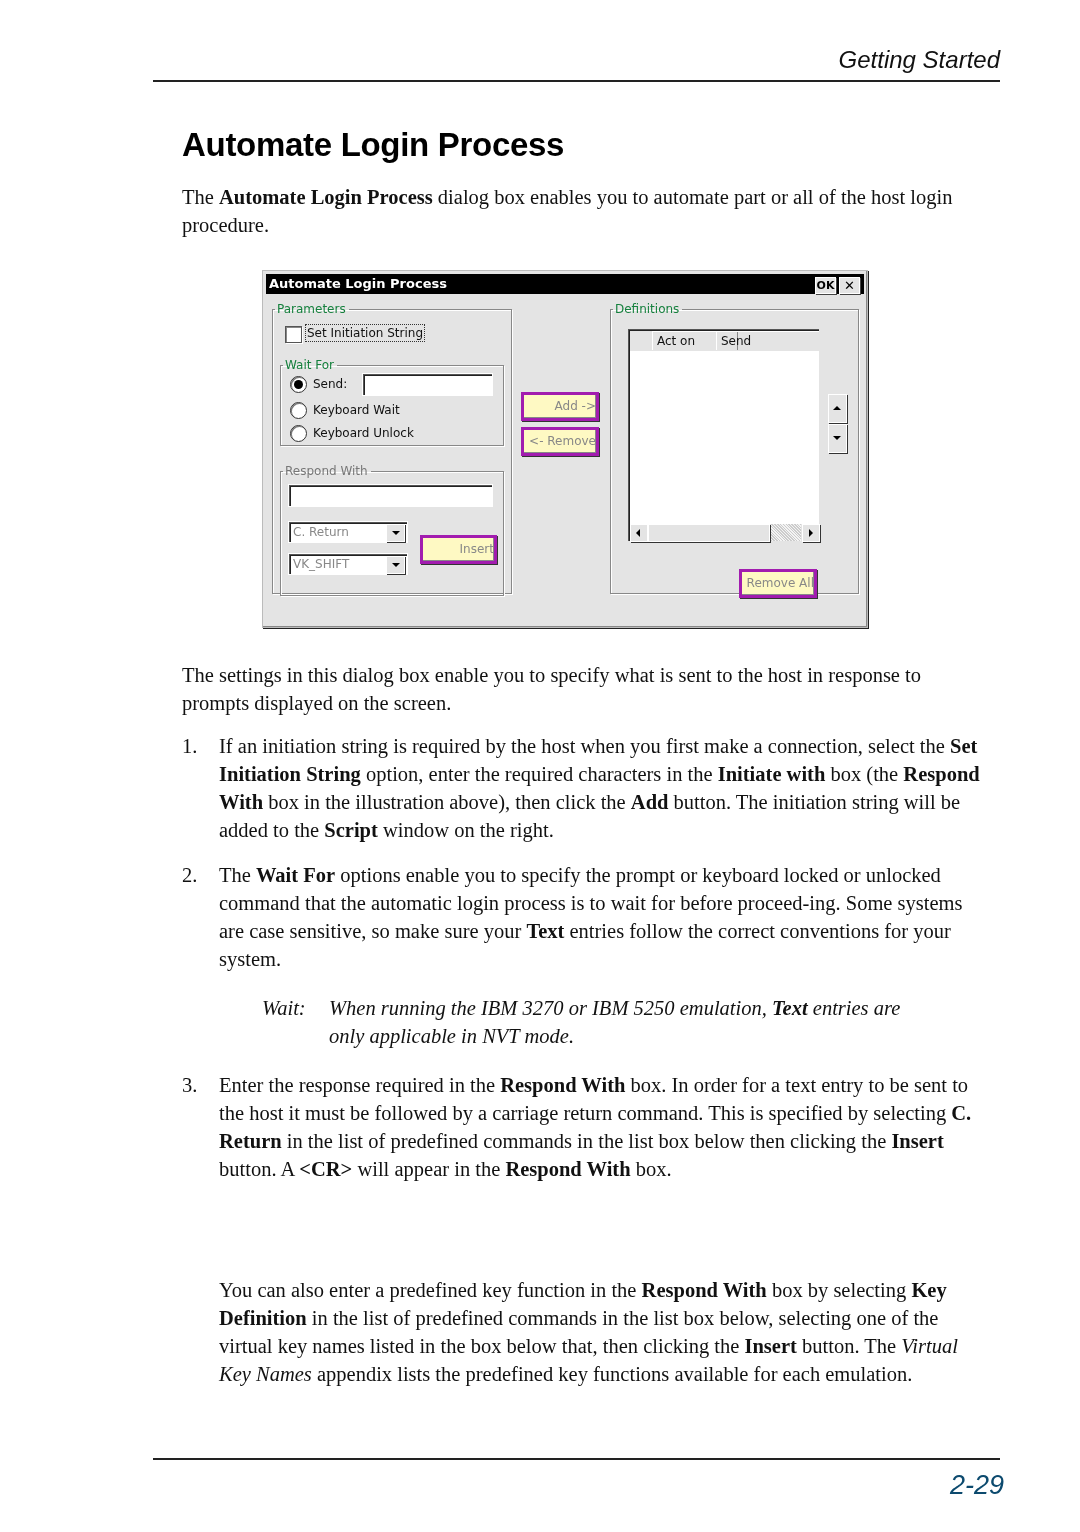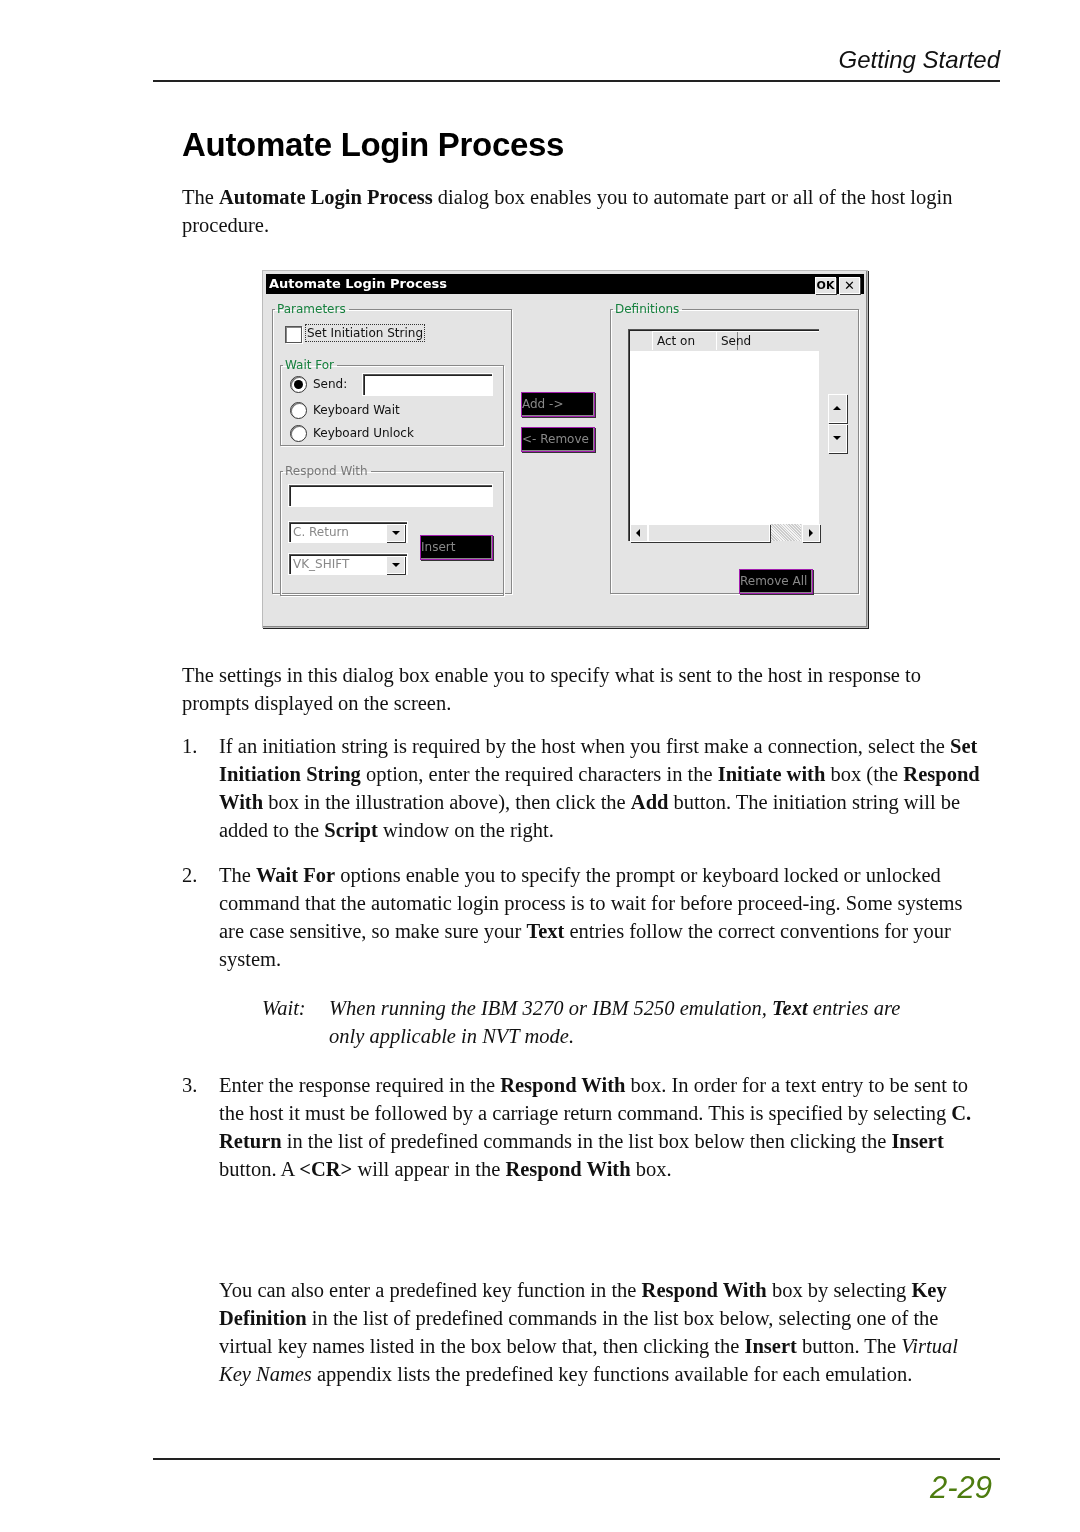--- a/index.html
+++ b/index.html
@@ -5,22 +5,22 @@
   html, body { margin:0; padding:0; background:#ffffff; }
   body { width:1080px; height:1532px; position:relative; overflow:hidden;
          font-family:"Liberation Serif", serif; color:#111; }
 
   
   .running-head { position:absolute; right:80px; top:46px; font-family:"Liberation Sans", sans-serif;
                   font-style:italic; font-size:24px; color:#111; }
   .rule { position:absolute; left:153px; width:847px; height:2px; background:#222; }
   .rule.top { top:80px; }
   .rule.bottom { top:1458px; }
-  .page-num { position:absolute; right:88px; top:1470px; font-family:"Liberation Sans", sans-serif;
-              font-style:italic; font-size:31px; color:#4d7c0f; }
+  .page-num { position:absolute; right:76px; top:1470px; font-family:"Liberation Sans", sans-serif;
+              font-style:italic; font-size:27px; color:#0c4a6e; }
 
   h1.title { position:absolute; left:182px; top:126px; margin:0; font-family:"Liberation Sans", sans-serif;
              font-weight:bold; font-size:33px; letter-spacing:-0.3px; color:#000; }
 
   .para { position:absolute; font-size:20.5px; line-height:28px; color:#111; margin:0; }
   .para b { font-weight:bold; }
   .intro { left:182px; top:183px; width:790px; }
   .settings { left:182px; top:661px; width:790px; }
   .list-item { position:absolute; left:182px; width:800px; font-size:20.5px; line-height:28px; }
   .list-item .num { position:absolute; left:0; top:0; }
@@ -61,23 +61,23 @@
   .field { position:absolute; background:#fff; border:1px solid #fff;
            box-shadow: inset 1px 1px 0 #555, inset 2px 2px 0 #222; height:21px; }
   .combo { position:absolute; height:20px; background:#fff; border:1px solid #fff;
            box-shadow: inset 1px 1px 0 #555, inset 2px 2px 0 #222; }
   .combo .val { position:absolute; left:4px; top:3px; color:#888; font-size:12px; }
   .combo .arrow { position:absolute; right:2px; top:2px; width:17px; height:16px; background:#e4e4e4;
                   border:1px solid #fff; box-shadow:1px 1px 0 #333; }
   .combo .arrow::after { content:""; position:absolute; left:5px; top:6px; border-left:4px solid transparent;
                          border-right:4px solid transparent; border-top:4px solid #000; }
 
-  .btn { position:absolute; height:23px; background:#000000; border:1px solid #a21caf;
+  .btn { position:absolute; height:23px; background:#fef9c3; border:3px solid #a21caf;
          box-shadow: 1px 1px 0 #333, inset -1px -1px 0 #888; color:#888; font-size:12px;
-         text-align:left; line-height:23px; }
+         text-align:right; line-height:23px; }
 
   .listview { position:absolute; left:365px; top:58px; width:191px; height:212px; background:#fff;
               box-shadow: inset 1px 1px 0 #555, inset 2px 2px 0 #222; }
   .lv-head { position:absolute; left:2px; top:2px; right:0; height:20px; background:#e4e4e4; }
   .lv-col { position:absolute; top:0; height:19px; line-height:20px; padding-left:5px; font-size:12px;
             border-right:1px solid #888; box-shadow: inset 1px 1px 0 #fff; }
   .hscroll { position:absolute; left:2px; bottom:0; right:0; height:17px; background:#e4e4e4; }
   .sb-btn { position:absolute; top:0; width:16px; height:16px; background:#e4e4e4; border:1px solid #fff; box-shadow:1px 1px 0 #333; }
   .tri-l::after { content:""; position:absolute; left:5px; top:4px; border-top:4px solid transparent; border-bottom:4px solid transparent; border-right:4px solid #000; }
   .tri-r::after { content:""; position:absolute; left:6px; top:4px; border-top:4px solid transparent; border-bottom:4px solid transparent; border-left:4px solid #000; }

